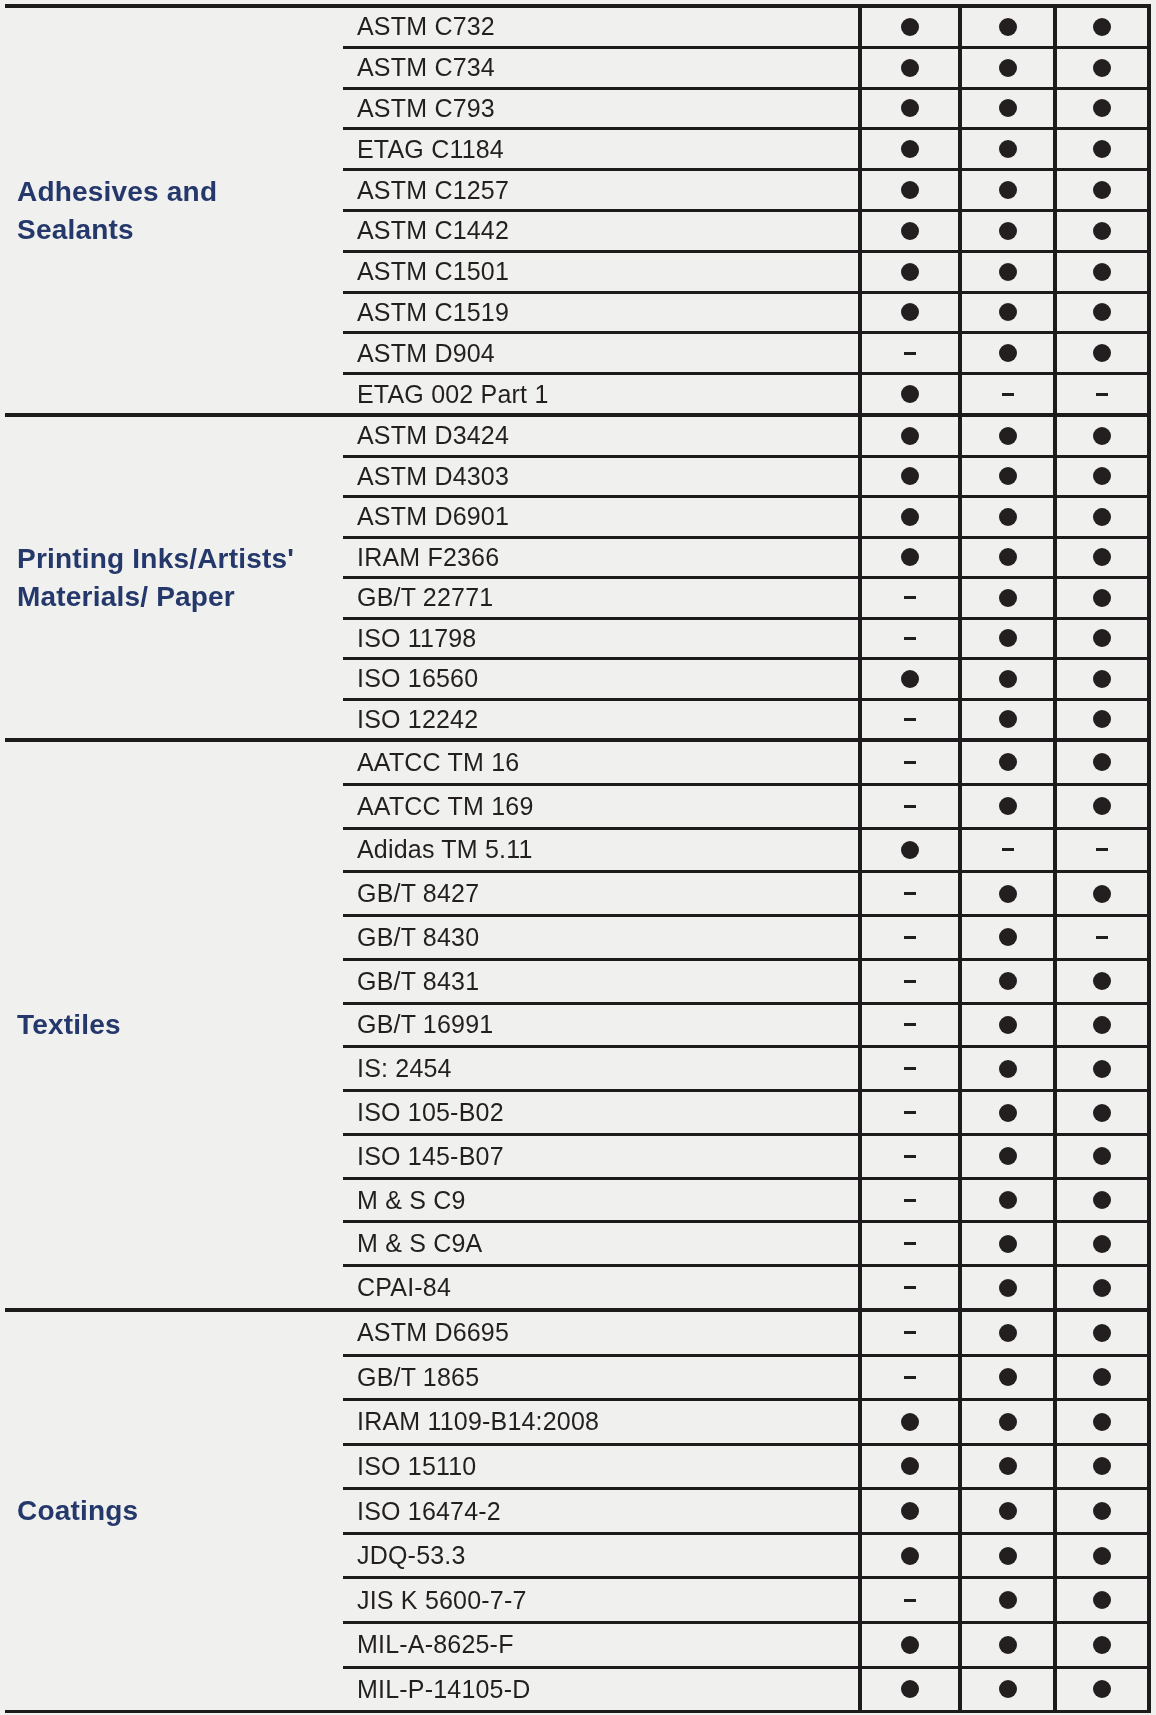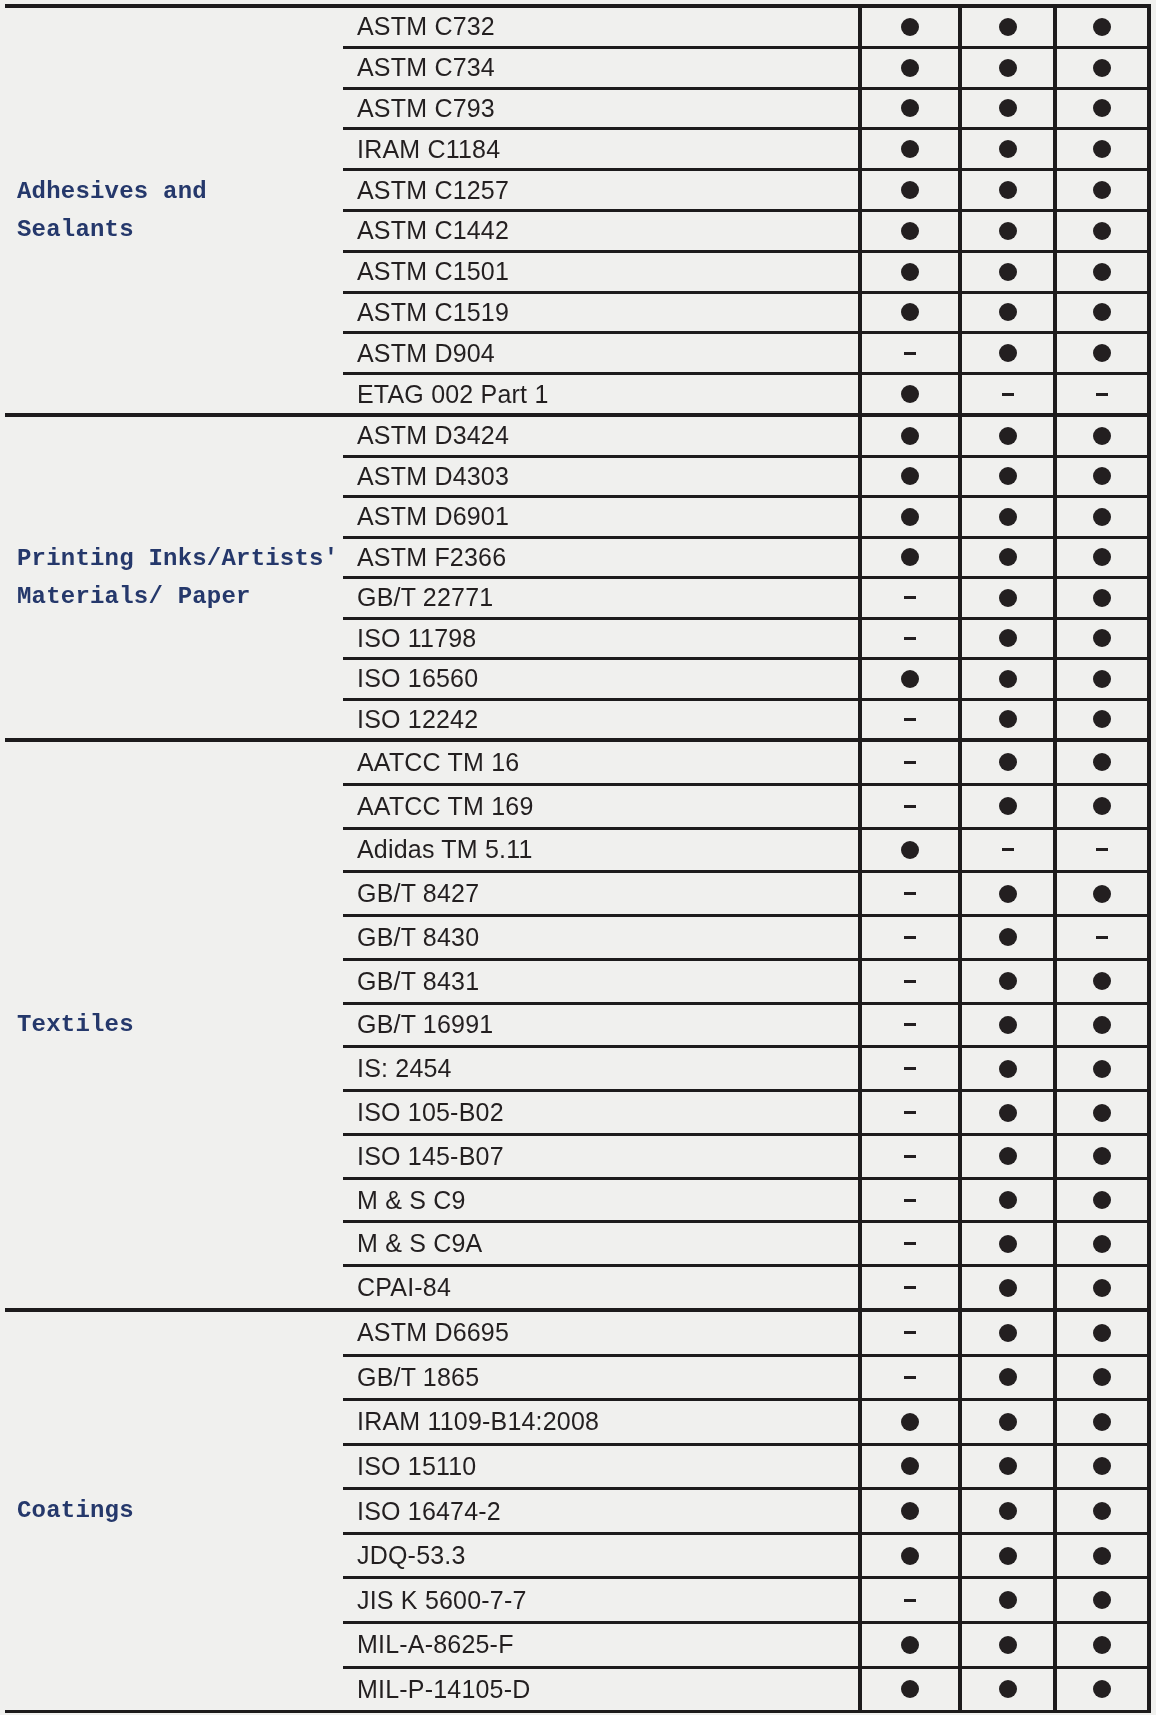--- a/index.html
+++ b/index.html
@@ -26,25 +26,24 @@
     box-sizing:border-box;
     border-top:4px solid var(--line);
   }
   .cat-cell{
     width:338px;flex:none;
     display:flex;align-items:center;
     padding-left:12px;
     box-sizing:border-box;
     color:var(--cat);
     font-weight:bold;
-    font-size:24px;
+    font-size:28px;
     line-height:38px;
     white-space:pre-line;
     letter-spacing:0.2px;
-    font-family:Liberation Mono, monospace;
   }
   .rows{flex:1;display:flex;flex-direction:column;}
   .row{flex:1;display:flex;box-sizing:border-box;}
   .row:not(:last-child){border-bottom:3px solid var(--line);}
   .std-cell{
     width:515px;flex:none;
     display:flex;align-items:center;
     padding-left:14px;
     box-sizing:border-box;
     font-size:25px;
@@ -103,21 +102,21 @@
               <span class="dot"></span>
             </div>
             <div class="mark-cell c2">
               <span class="dot"></span>
             </div>
             <div class="mark-cell c3">
               <span class="dot"></span>
             </div>
           </div>
           <div class="row">
-            <div class="std-cell">IRAM C1184</div>
+            <div class="std-cell">ETAG C1184</div>
             <div class="mark-cell c1">
               <span class="dot"></span>
             </div>
             <div class="mark-cell c2">
               <span class="dot"></span>
             </div>
             <div class="mark-cell c3">
               <span class="dot"></span>
             </div>
           </div>
@@ -229,21 +228,21 @@
               <span class="dot"></span>
             </div>
             <div class="mark-cell c2">
               <span class="dot"></span>
             </div>
             <div class="mark-cell c3">
               <span class="dot"></span>
             </div>
           </div>
           <div class="row">
-            <div class="std-cell">ASTM F2366</div>
+            <div class="std-cell">IRAM F2366</div>
             <div class="mark-cell c1">
               <span class="dot"></span>
             </div>
             <div class="mark-cell c2">
               <span class="dot"></span>
             </div>
             <div class="mark-cell c3">
               <span class="dot"></span>
             </div>
           </div>

